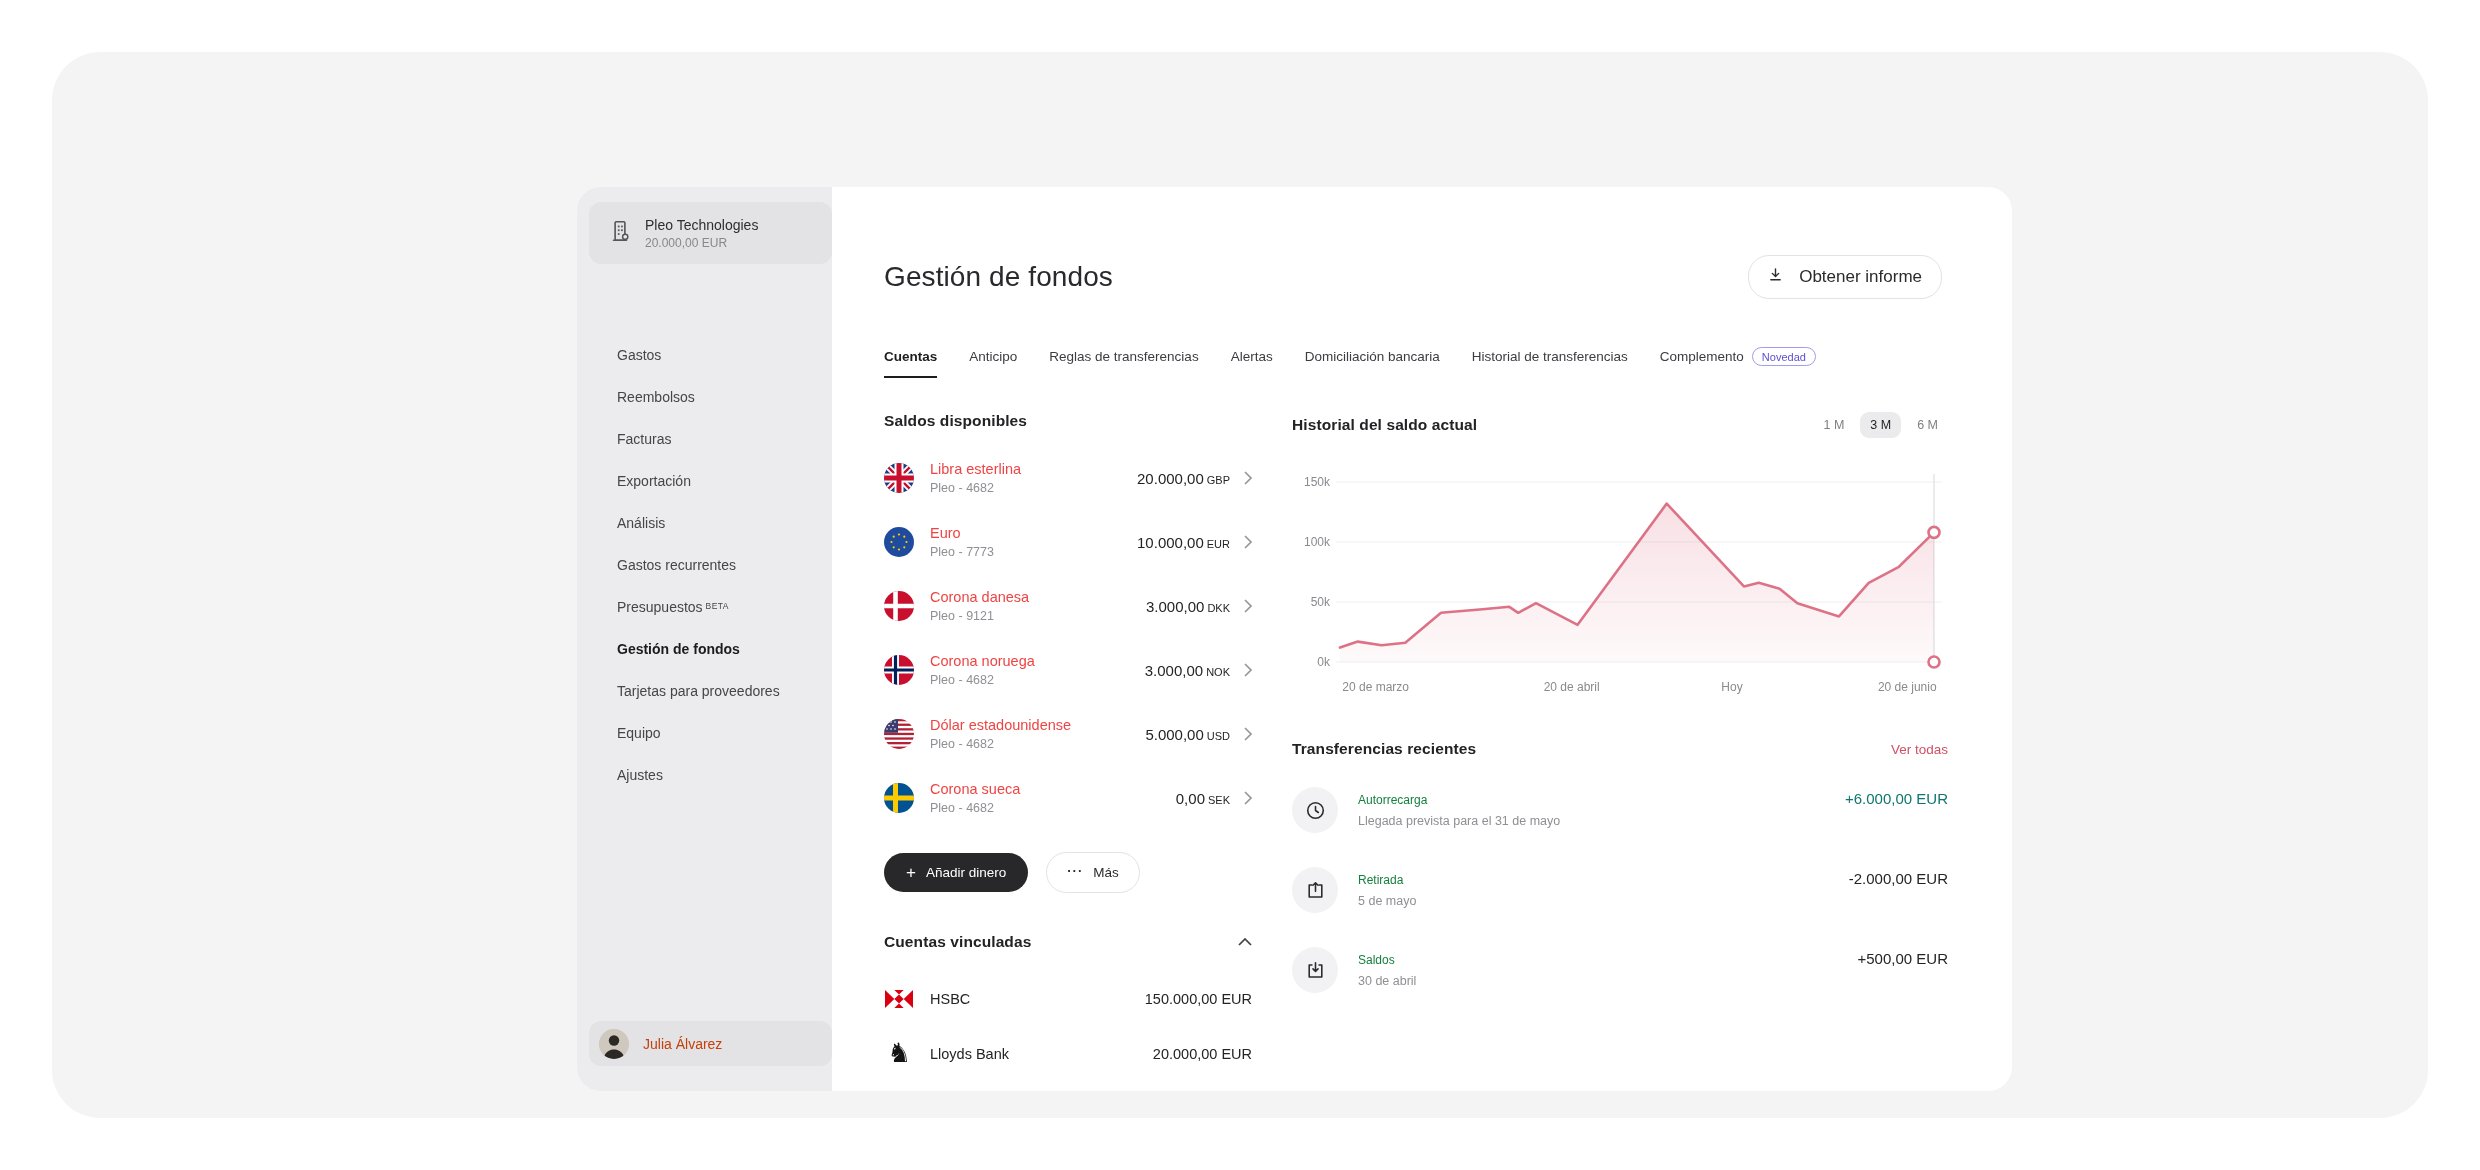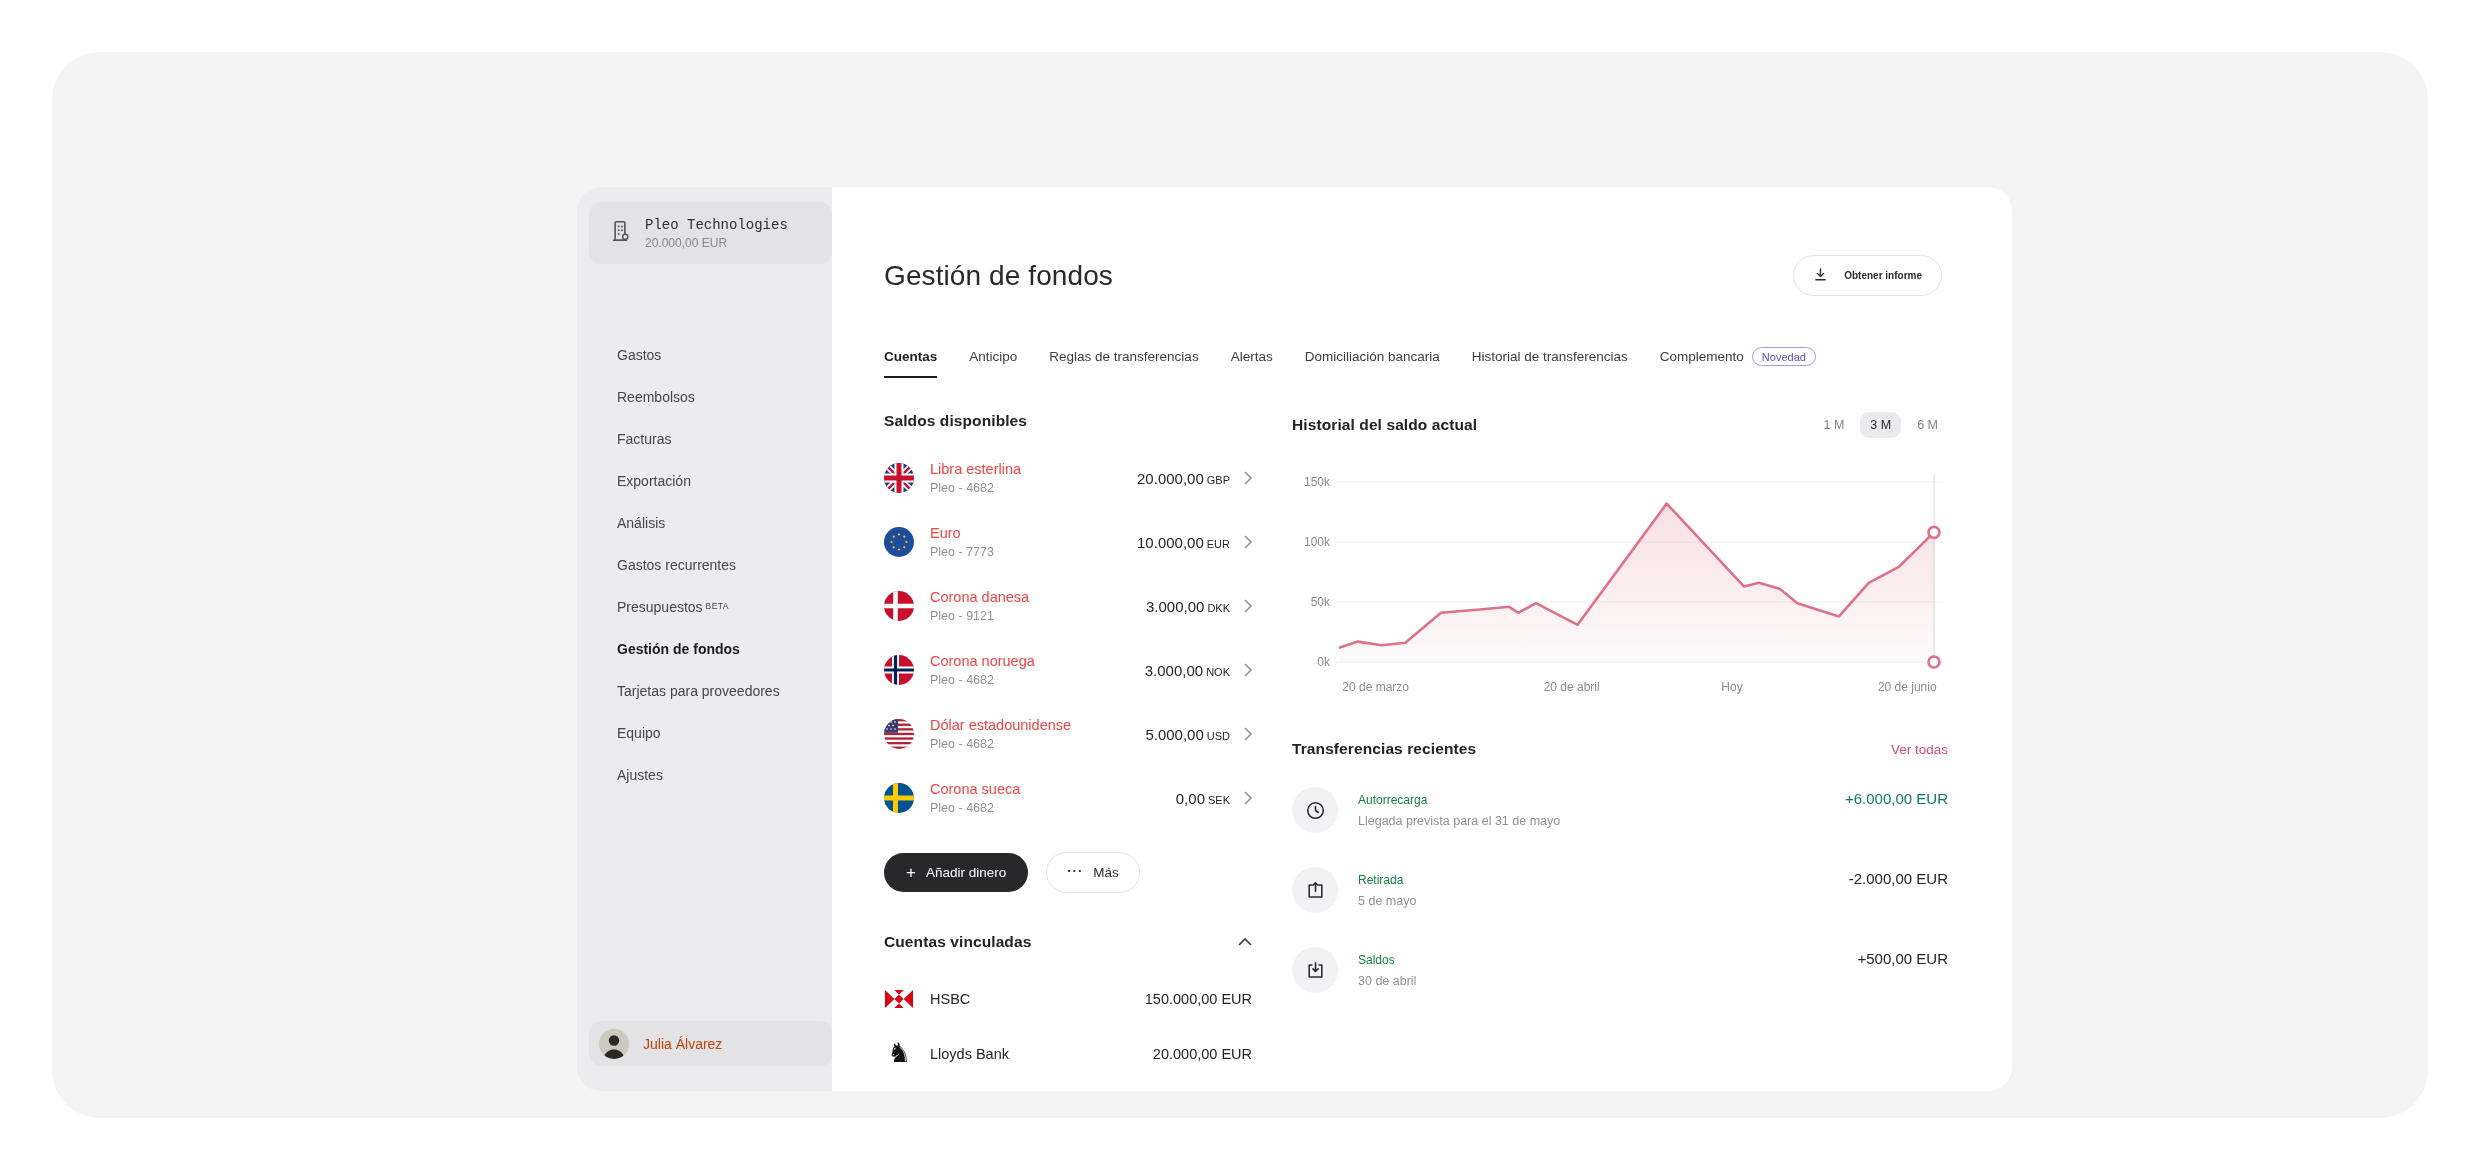--- a/index.html
+++ b/index.html
@@ -7,37 +7,37 @@
        -webkit-font-smoothing:antialiased;color:#2b2b2e;}
   .screen{position:relative;width:2480px;height:1170px;overflow:hidden;}
   .canvas{position:absolute;left:52px;top:52px;width:2376px;height:1066px;background:#f4f4f5;border-radius:48px;}
   .window{position:absolute;left:525px;top:135px;width:1435px;height:904px;border-radius:24px;overflow:hidden;display:flex;}
 
   
   .sidebar{width:255px;flex:0 0 255px;background:#ececee;position:relative;}
   .org-card{position:absolute;left:12px;top:15px;width:243px;height:62px;background:#e3e3e5;border-radius:12px;
             display:flex;align-items:center;gap:12px;padding:0 0 0 18px;box-sizing:border-box;cursor:pointer;}
   .org-texts{display:flex;flex-direction:column;gap:3px;}
-  .org-name{font-size:14px;color:#2e2e32;font-weight:500;font-family:Liberation Mono, monospace;}
+  .org-name{font-size:14px;color:#2e2e32;font-weight:500;}
   .org-balance{font-size:12px;color:#87878c;}
   .nav{position:absolute;left:0;top:147px;width:100%;}
   .nav-item{height:42px;display:flex;align-items:center;padding-left:40px;font-size:14px;color:#45454a;cursor:pointer;}
   .nav-item.active{font-weight:700;color:#1b1b1e;}
   .nav-item sup{font-size:8.5px;letter-spacing:.4px;margin-left:3px;transform:translateY(-1px);color:#45454a;}
   .user-card{position:absolute;left:12px;bottom:25px;width:243px;height:45px;background:#e3e3e5;border-radius:12px;
              display:flex;align-items:center;gap:14px;padding-left:10px;box-sizing:border-box;cursor:pointer;}
   .user-name{font-size:14px;color:#c2410c;}
   .avatar{width:30px;height:30px;border-radius:50%;overflow:hidden;background:#cfc8bf;flex:0 0 30px;}
 
   
   .main{flex:1;background:#ffffff;position:relative;}
   .page-header{position:absolute;left:52px;right:70px;top:68px;display:flex;justify-content:space-between;align-items:center;}
   .page-title{font-size:28px;font-weight:400;color:#29292c;letter-spacing:.1px;}
   .report-btn{display:flex;align-items:center;gap:16px;border:1px solid #e3e3e5;background:#fff;border-radius:21px;
-              padding:11px 19px;font-size:10px;color:#2b2b2e;cursor:pointer;font-weight:bold;}
+              padding:11px 19px;font-size:17px;color:#2b2b2e;cursor:pointer;}
   .tabs{position:absolute;left:52px;top:160px;display:flex;gap:32px;align-items:center;}
   .tab{font-size:13.5px;color:#3c3c41;position:relative;padding-bottom:2px;cursor:pointer;display:flex;align-items:center;gap:8px;}
   .tab.active{font-weight:700;color:#1d1d20;}
   .tab.active::after{content:"";position:absolute;left:0;right:0;bottom:-12px;height:2px;background:#1d1d20;}
   .badge{font-size:11px;color:#5b50cf;border:1px solid #a49ce7;border-radius:999px;padding:2.5px 9px;font-weight:400;}
 
   .col-left{position:absolute;left:52px;top:225px;width:368px;}
   .col-right{position:absolute;left:460px;right:64px;top:225px;}
   .sec-title{font-size:15.5px;font-weight:700;color:#232326;letter-spacing:.1px;}
 

